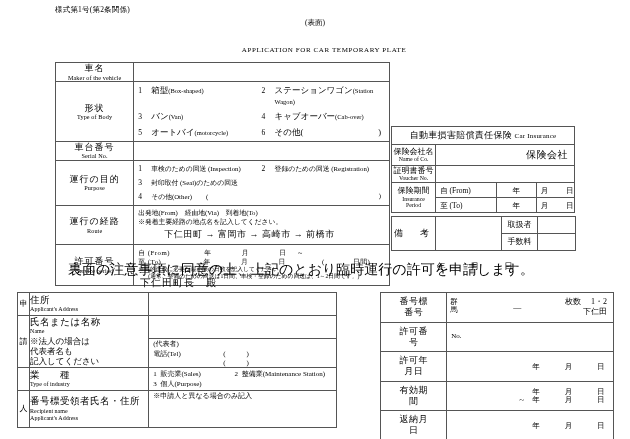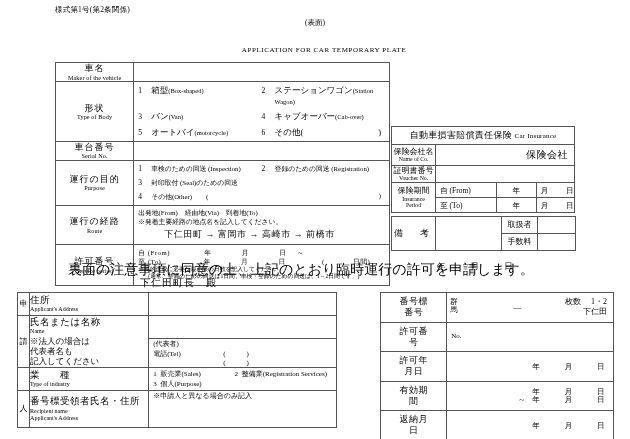--- a/index.html
+++ b/index.html
@@ -564,21 +564,21 @@
       <td class="appl-lbl" style="height:22px">
         <span class="jp">業　　種</span>
         <span class="en">Type of industry</span>
       </td>
       <td colspan="3">
         <div class="ind-opt">
           <span class="n">1</span>
           <span>販売業(Sales)</span>
           <span class="gap"></span>
           <span class="n">2</span>
-          <span>整備業(Registration Services)</span>
+          <span>整備業(Maintenance Station)</span>
         </div>
         <div class="ind-opt">
           <span class="n">3</span>
           <span>個人(Purpose)</span>
         </div>
       </td>
     </tr>
 
     <tr>
       <td class="vert-col">人</td>

